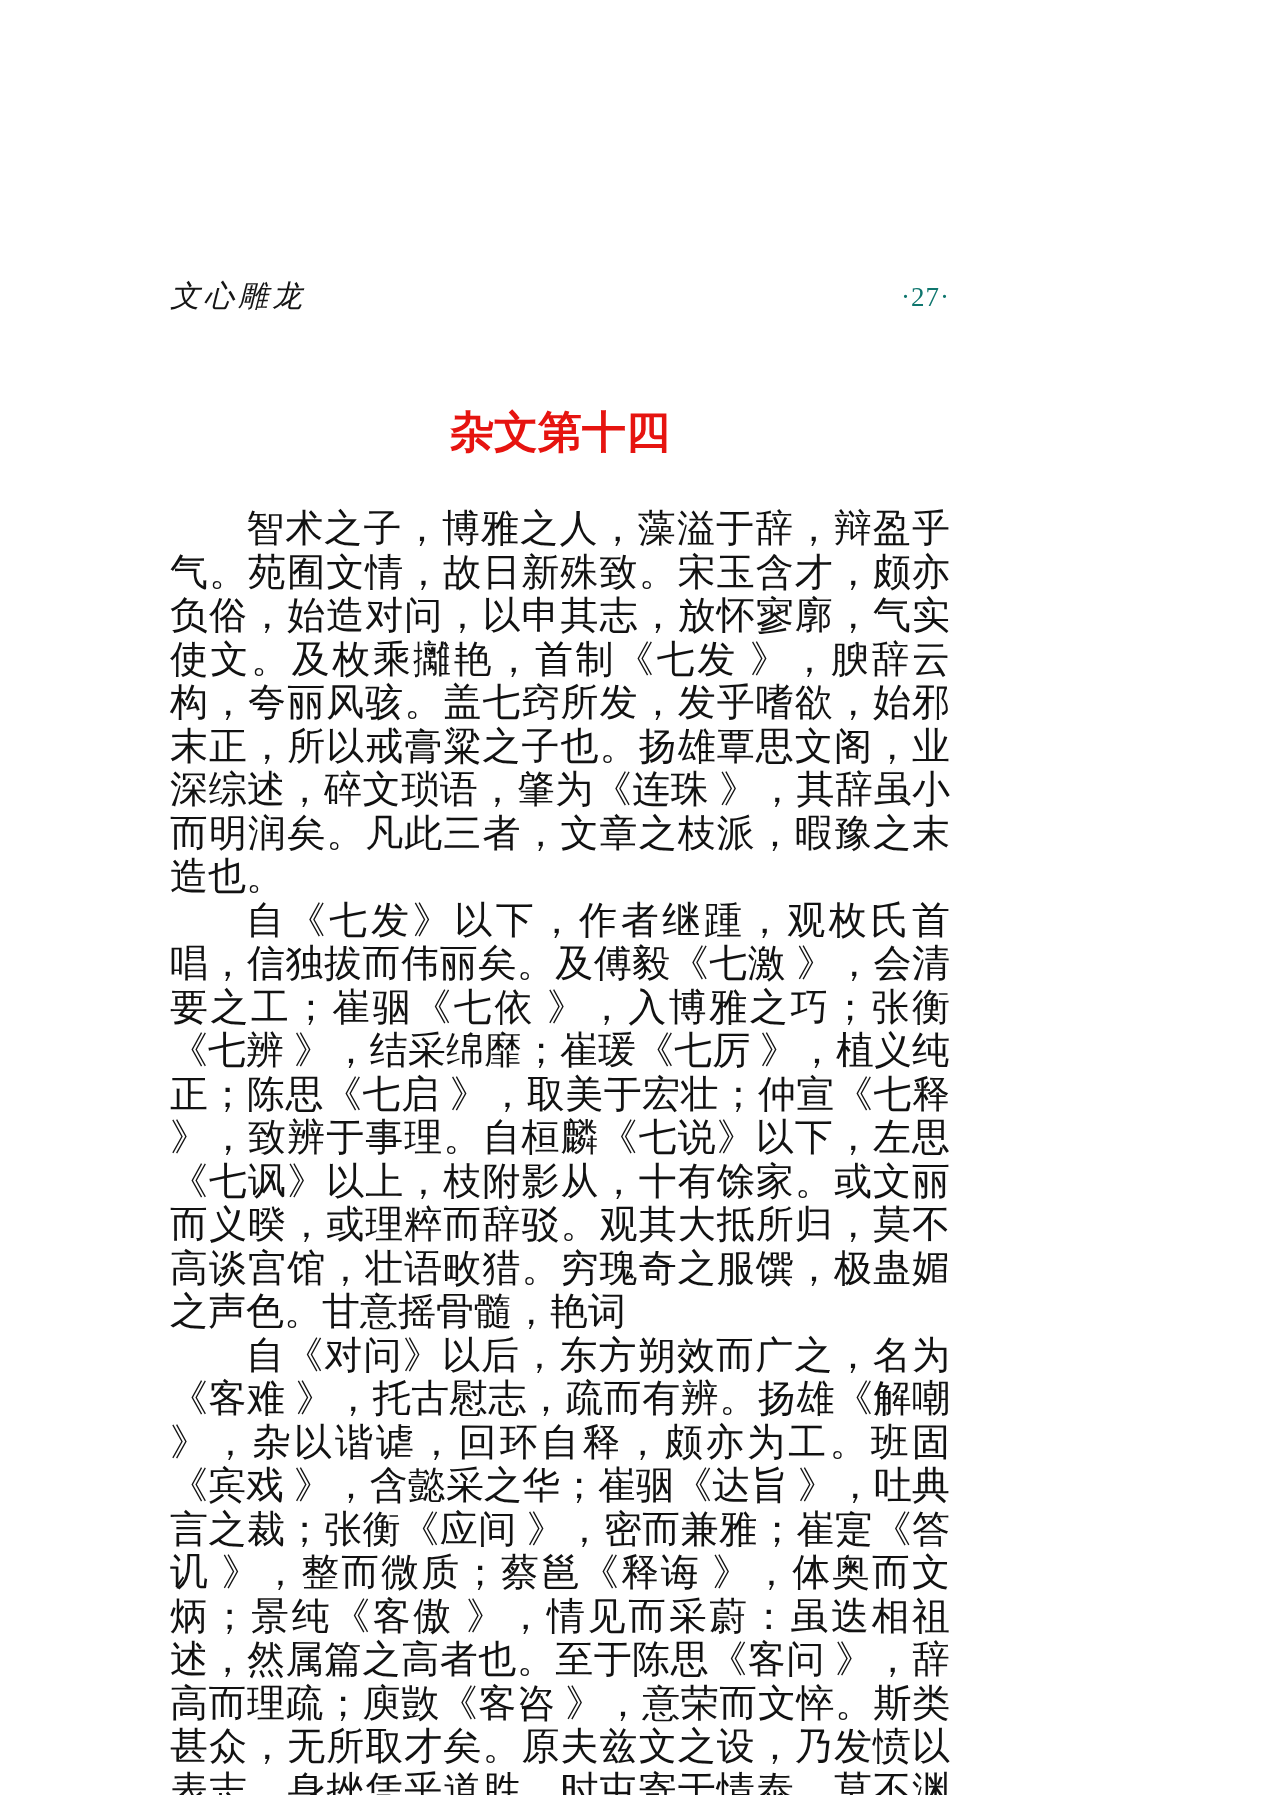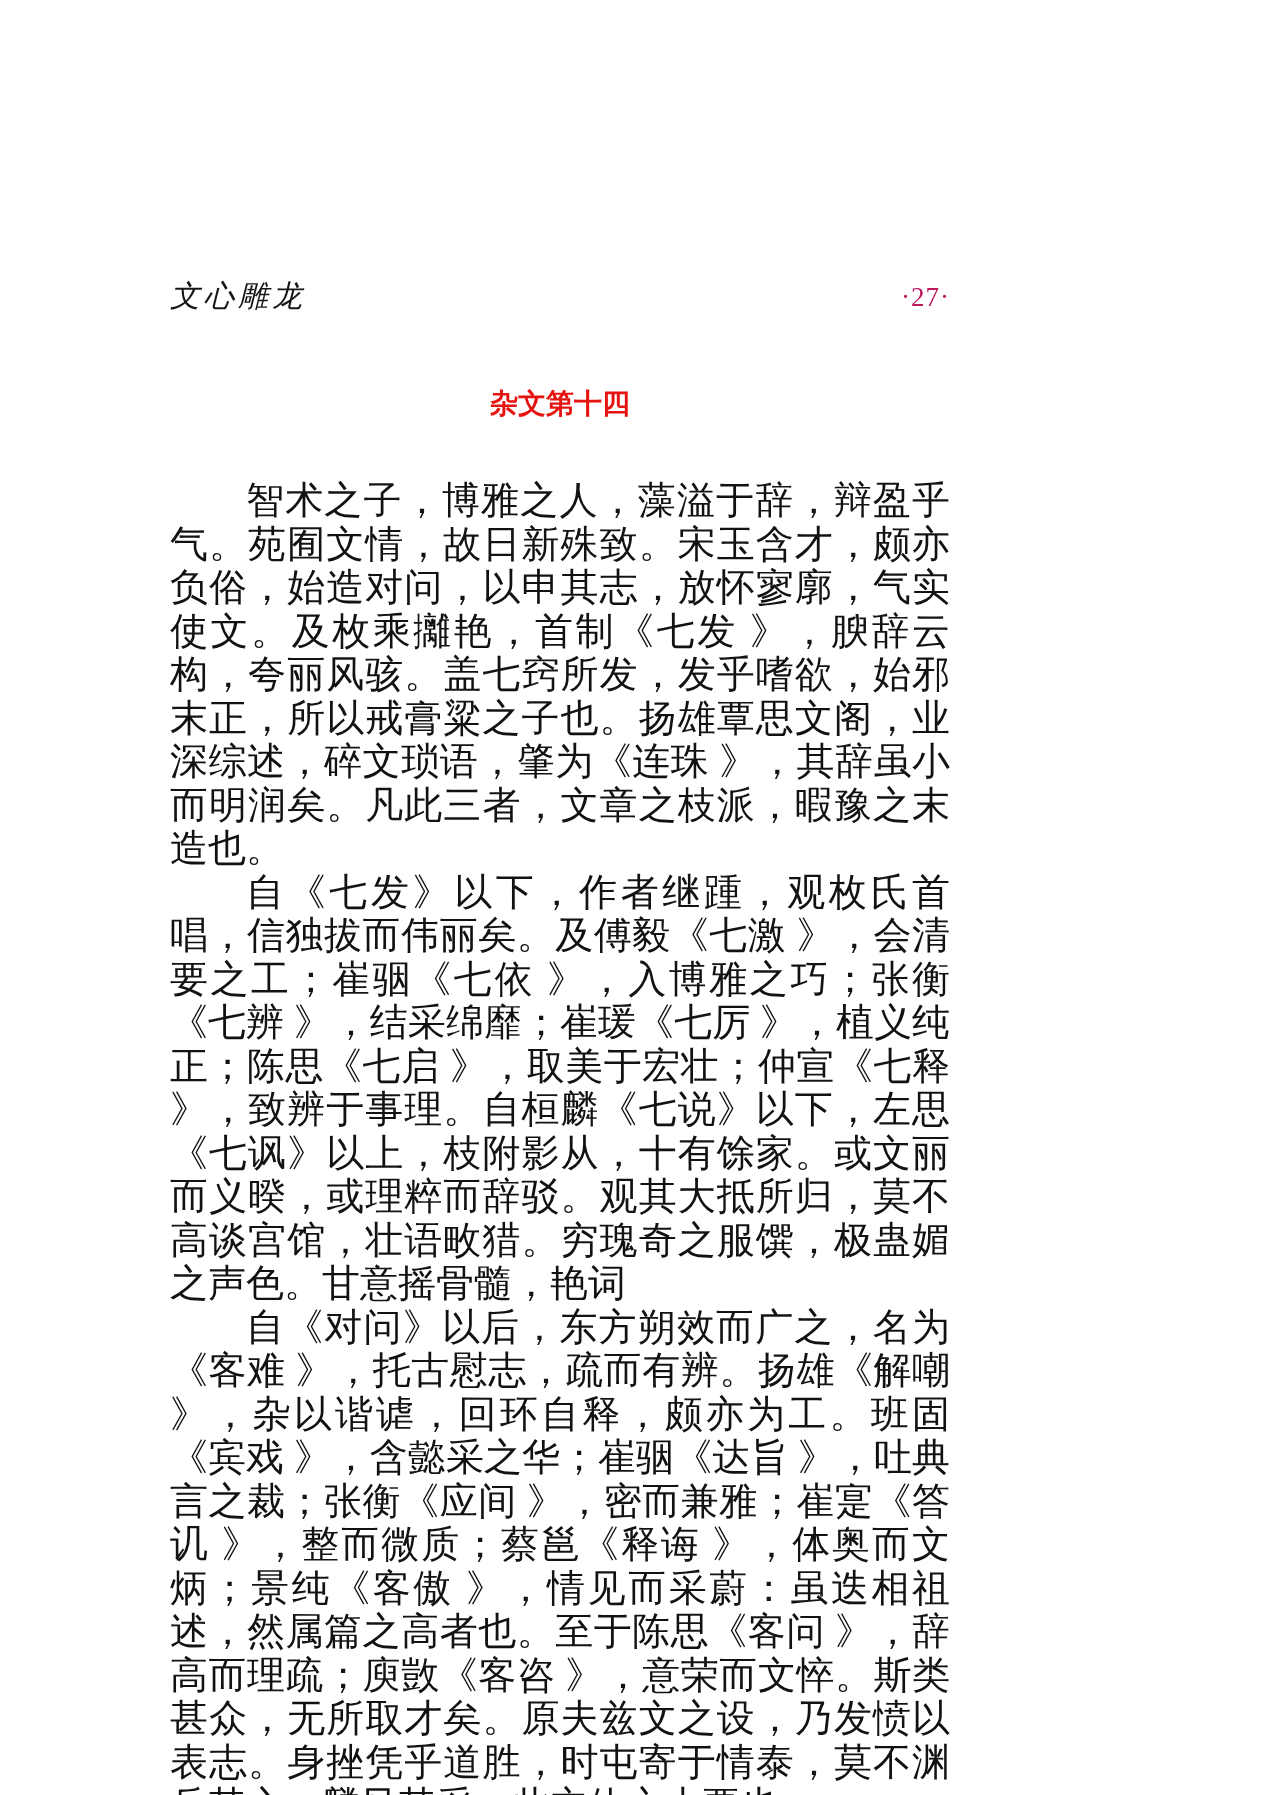--- a/index.html
+++ b/index.html
@@ -22,29 +22,29 @@
   }
   .book-title {
     font-size: 30px;
     color: #161616;
     font-style: italic;
     font-weight: 500;
     letter-spacing: 4px;
   }
   .page-number {
     font-size: 27px;
-    color: #be185d;
+    color: #0f766e;
     letter-spacing: 1px;
   }
   .chapter-title {
-    margin-top: 64px;
+    margin-top: 92px;
     text-align: center;
     font-family: "Liberation Sans", "DejaVu Sans", sans-serif;
     font-weight: 700;
-    font-size: 28px;
+    font-size: 44px;
     line-height: 46px;
   }
   .body-text {
     margin-top: 52px;
     color: #121212;
     font-size: 38px;
     line-height: 43.5px;
     text-align: justify;
     text-justify: inter-character;
   }

